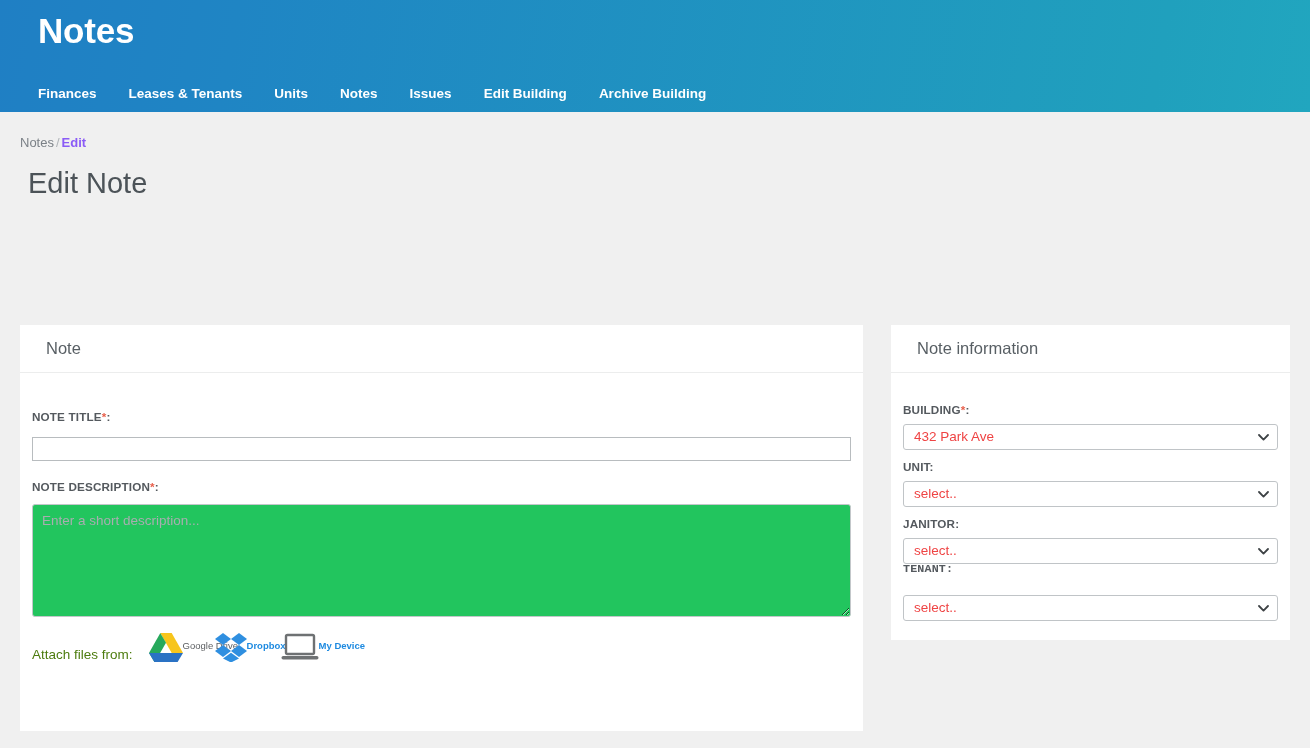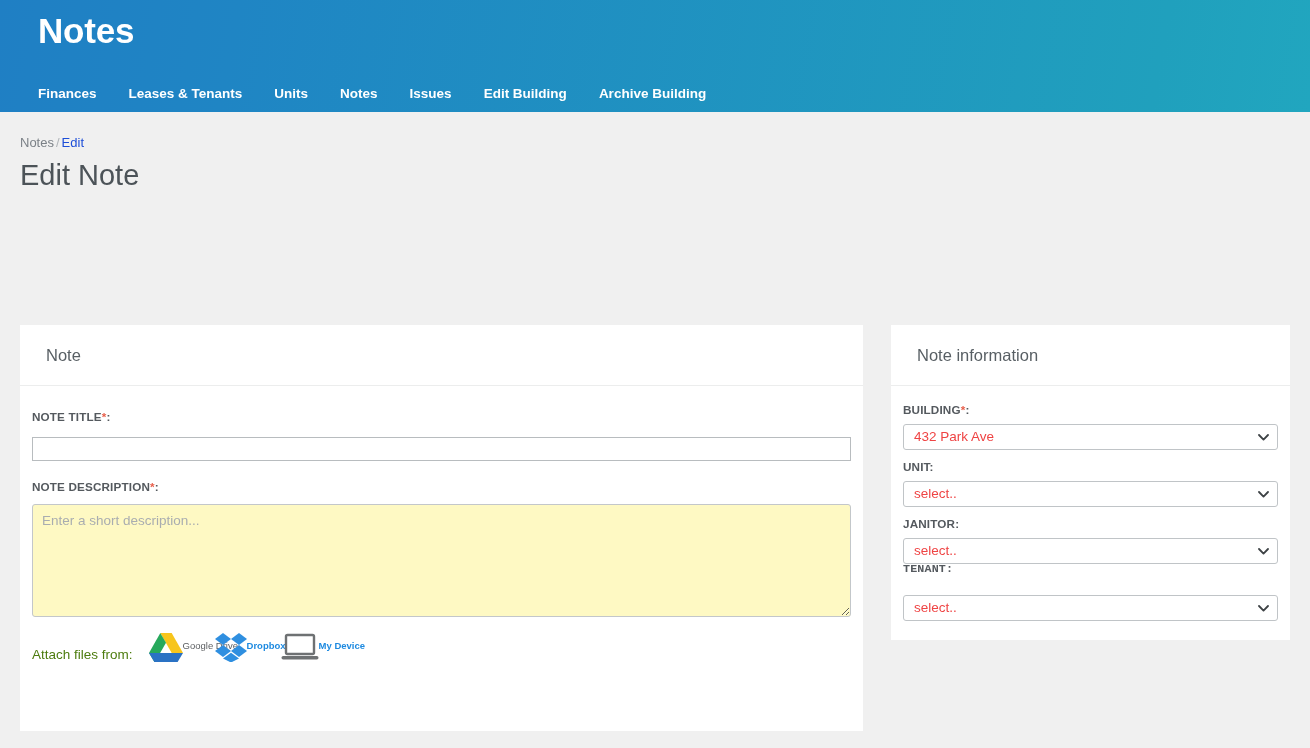--- a/index.html
+++ b/index.html
@@ -64,41 +64,41 @@
   .breadcrumb {
     position: absolute;
     left: 20px;
     top: 23px;
     font-size: 13px;
     color: #8a8f94;
     line-height: 16px;
   }
   .breadcrumb .crumb-link { color: #7b8187; cursor: pointer; }
   .breadcrumb .crumb-sep { color: #b0b4b8; padding: 0 2px; }
-  .breadcrumb .crumb-current { color: #1d4ed8; }
+  .breadcrumb .crumb-current { color: #8b5cf6; font-weight: bold; }
 
   .page-title {
     position: absolute;
     left: 20px;
     top: 44px;
     font-size: 29px;
     color: #4c5358;
     font-weight: normal;
     line-height: 38px;
-    margin: 0;
+    margin: 8px;
   }
 
   
   .card {
     position: absolute;
     background: #ffffff;
     box-sizing: border-box;
   }
   .card-head {
-    height: 61px;
+    height: 48px;
     border-bottom: 1px solid #eceded;
     display: flex;
     align-items: center;
     padding-left: 26px;
     box-sizing: border-box;
   }
   .card-head-title {
     font-size: 16.5px;
     color: #585f64;
     font-weight: normal;
@@ -146,21 +146,21 @@
     width: 100%;
     box-sizing: border-box;
     border: 1px solid #c3c7ca;
     border-radius: 3px;
     font-family: "Liberation Sans", sans-serif;
     font-size: 13.5px;
     color: #4a4a4a;
     padding: 8px 9px;
     resize: vertical;
     outline: none;
-    background: #fef9c3;
+    background: #22c55e;
   }
   .text-area::placeholder { color: #a9adb0; }
 
   
   #lbl-note-title  { position:absolute; left: 32px; top: 298px; }
   #inp-note-title  { position:absolute; left: 32px; top: 325px; width: 819px; height: 24px; }
   #lbl-note-desc   { position:absolute; left: 32px; top: 368px; }
   #inp-note-desc   { position:absolute; left: 32px; top: 392px; width: 819px; height: 113px; }
 
   

